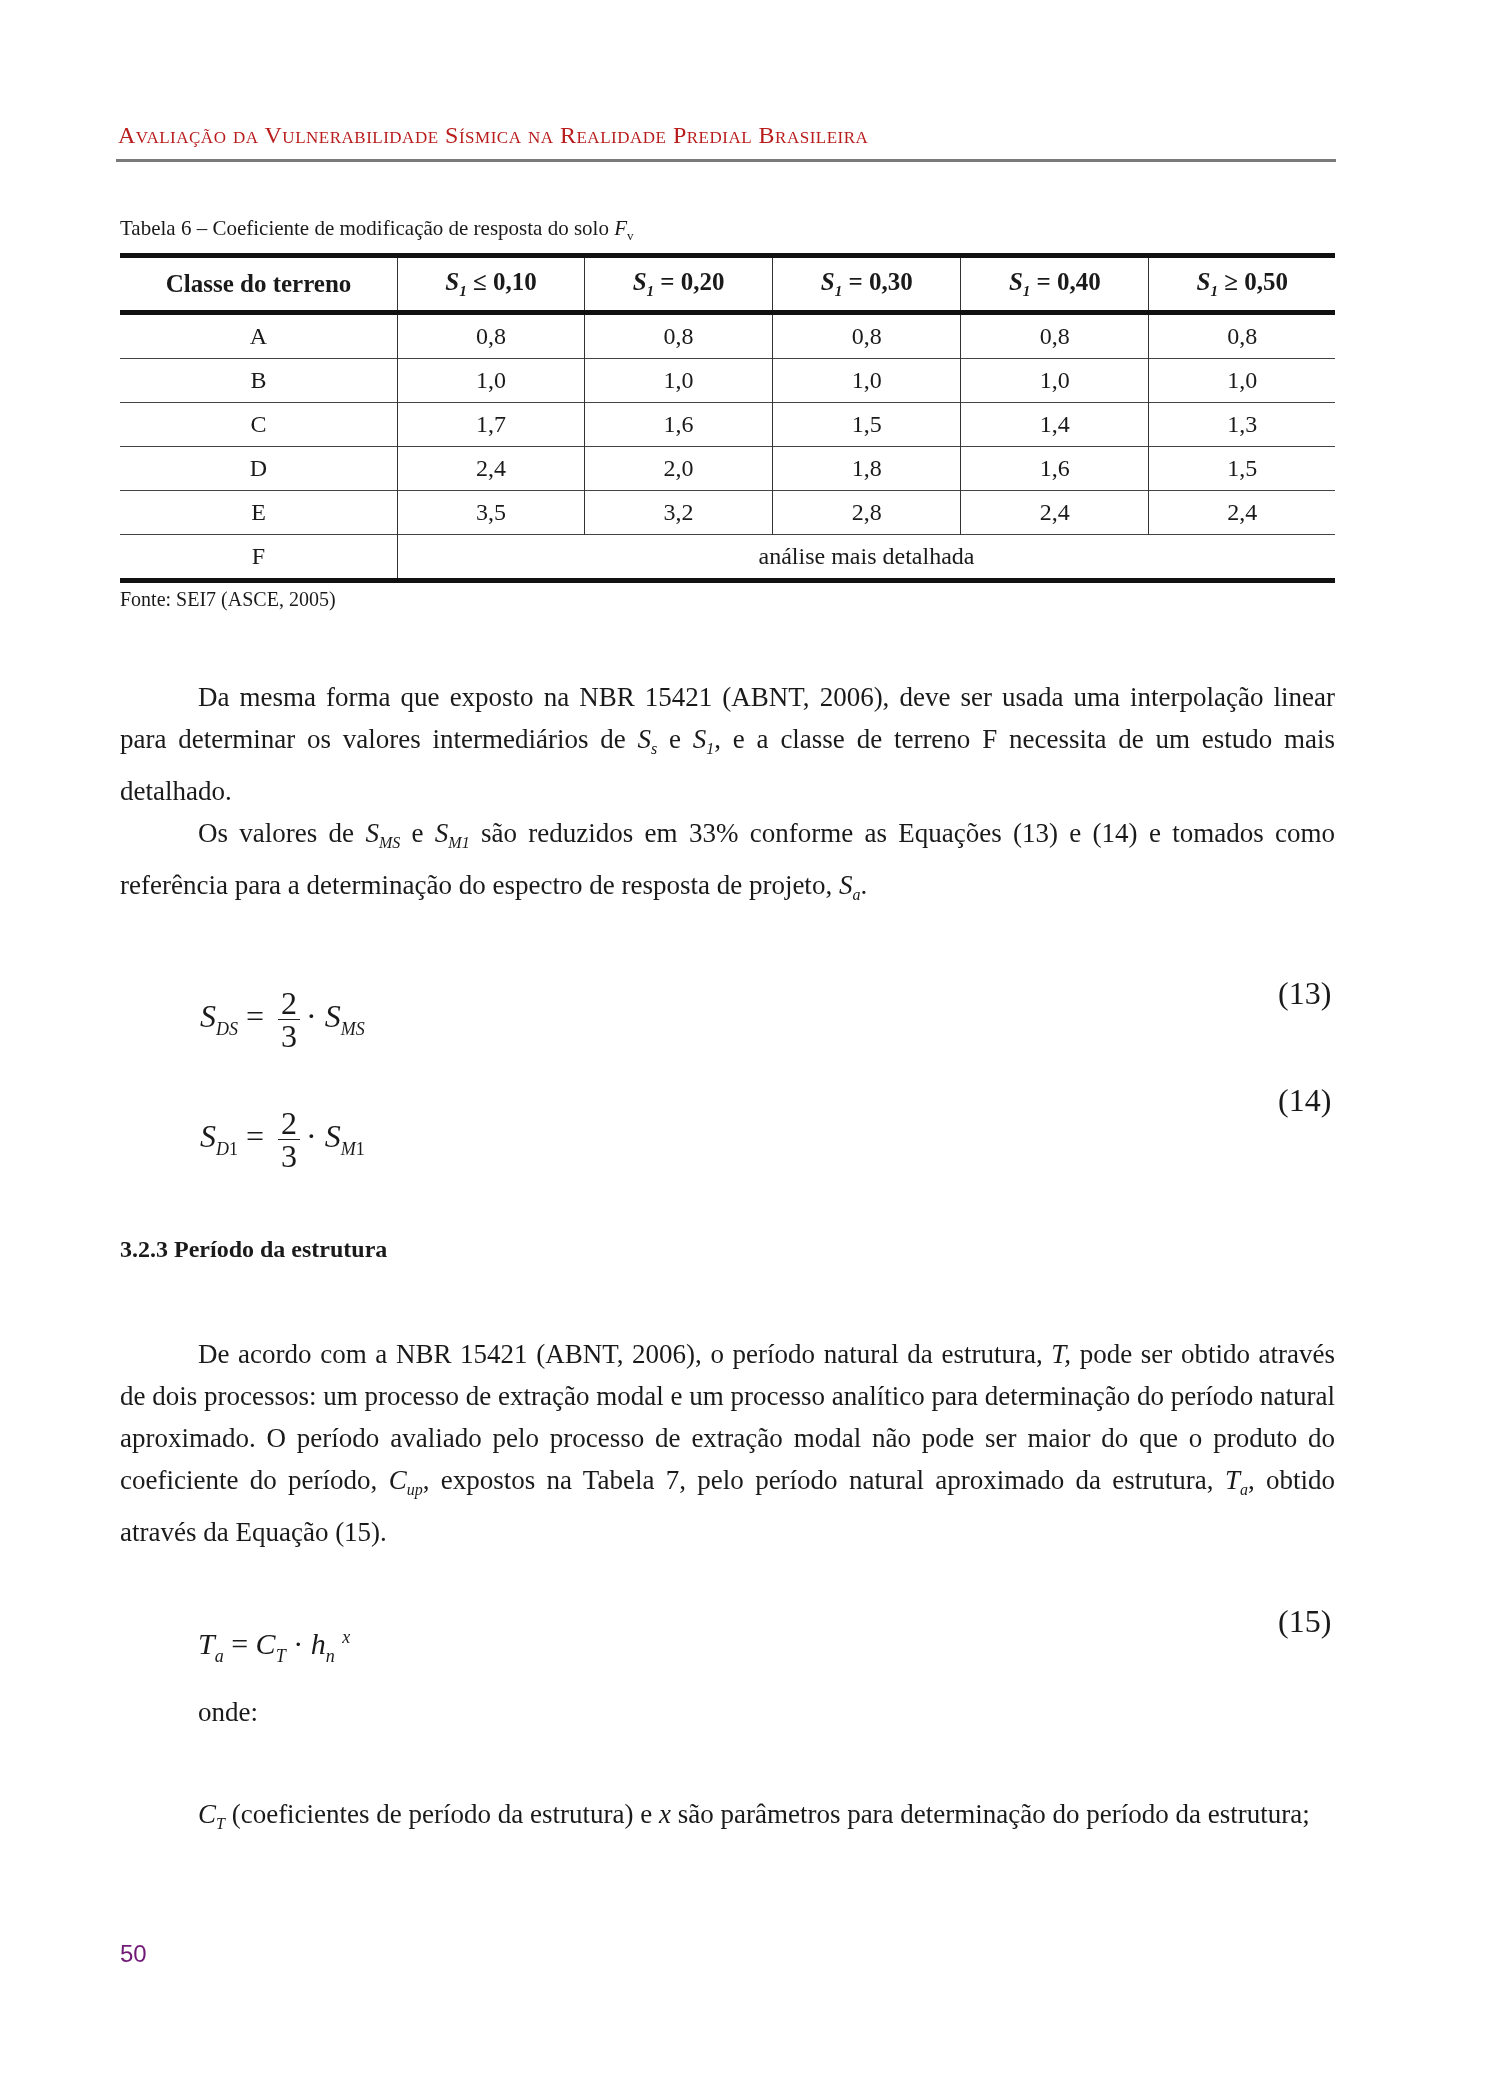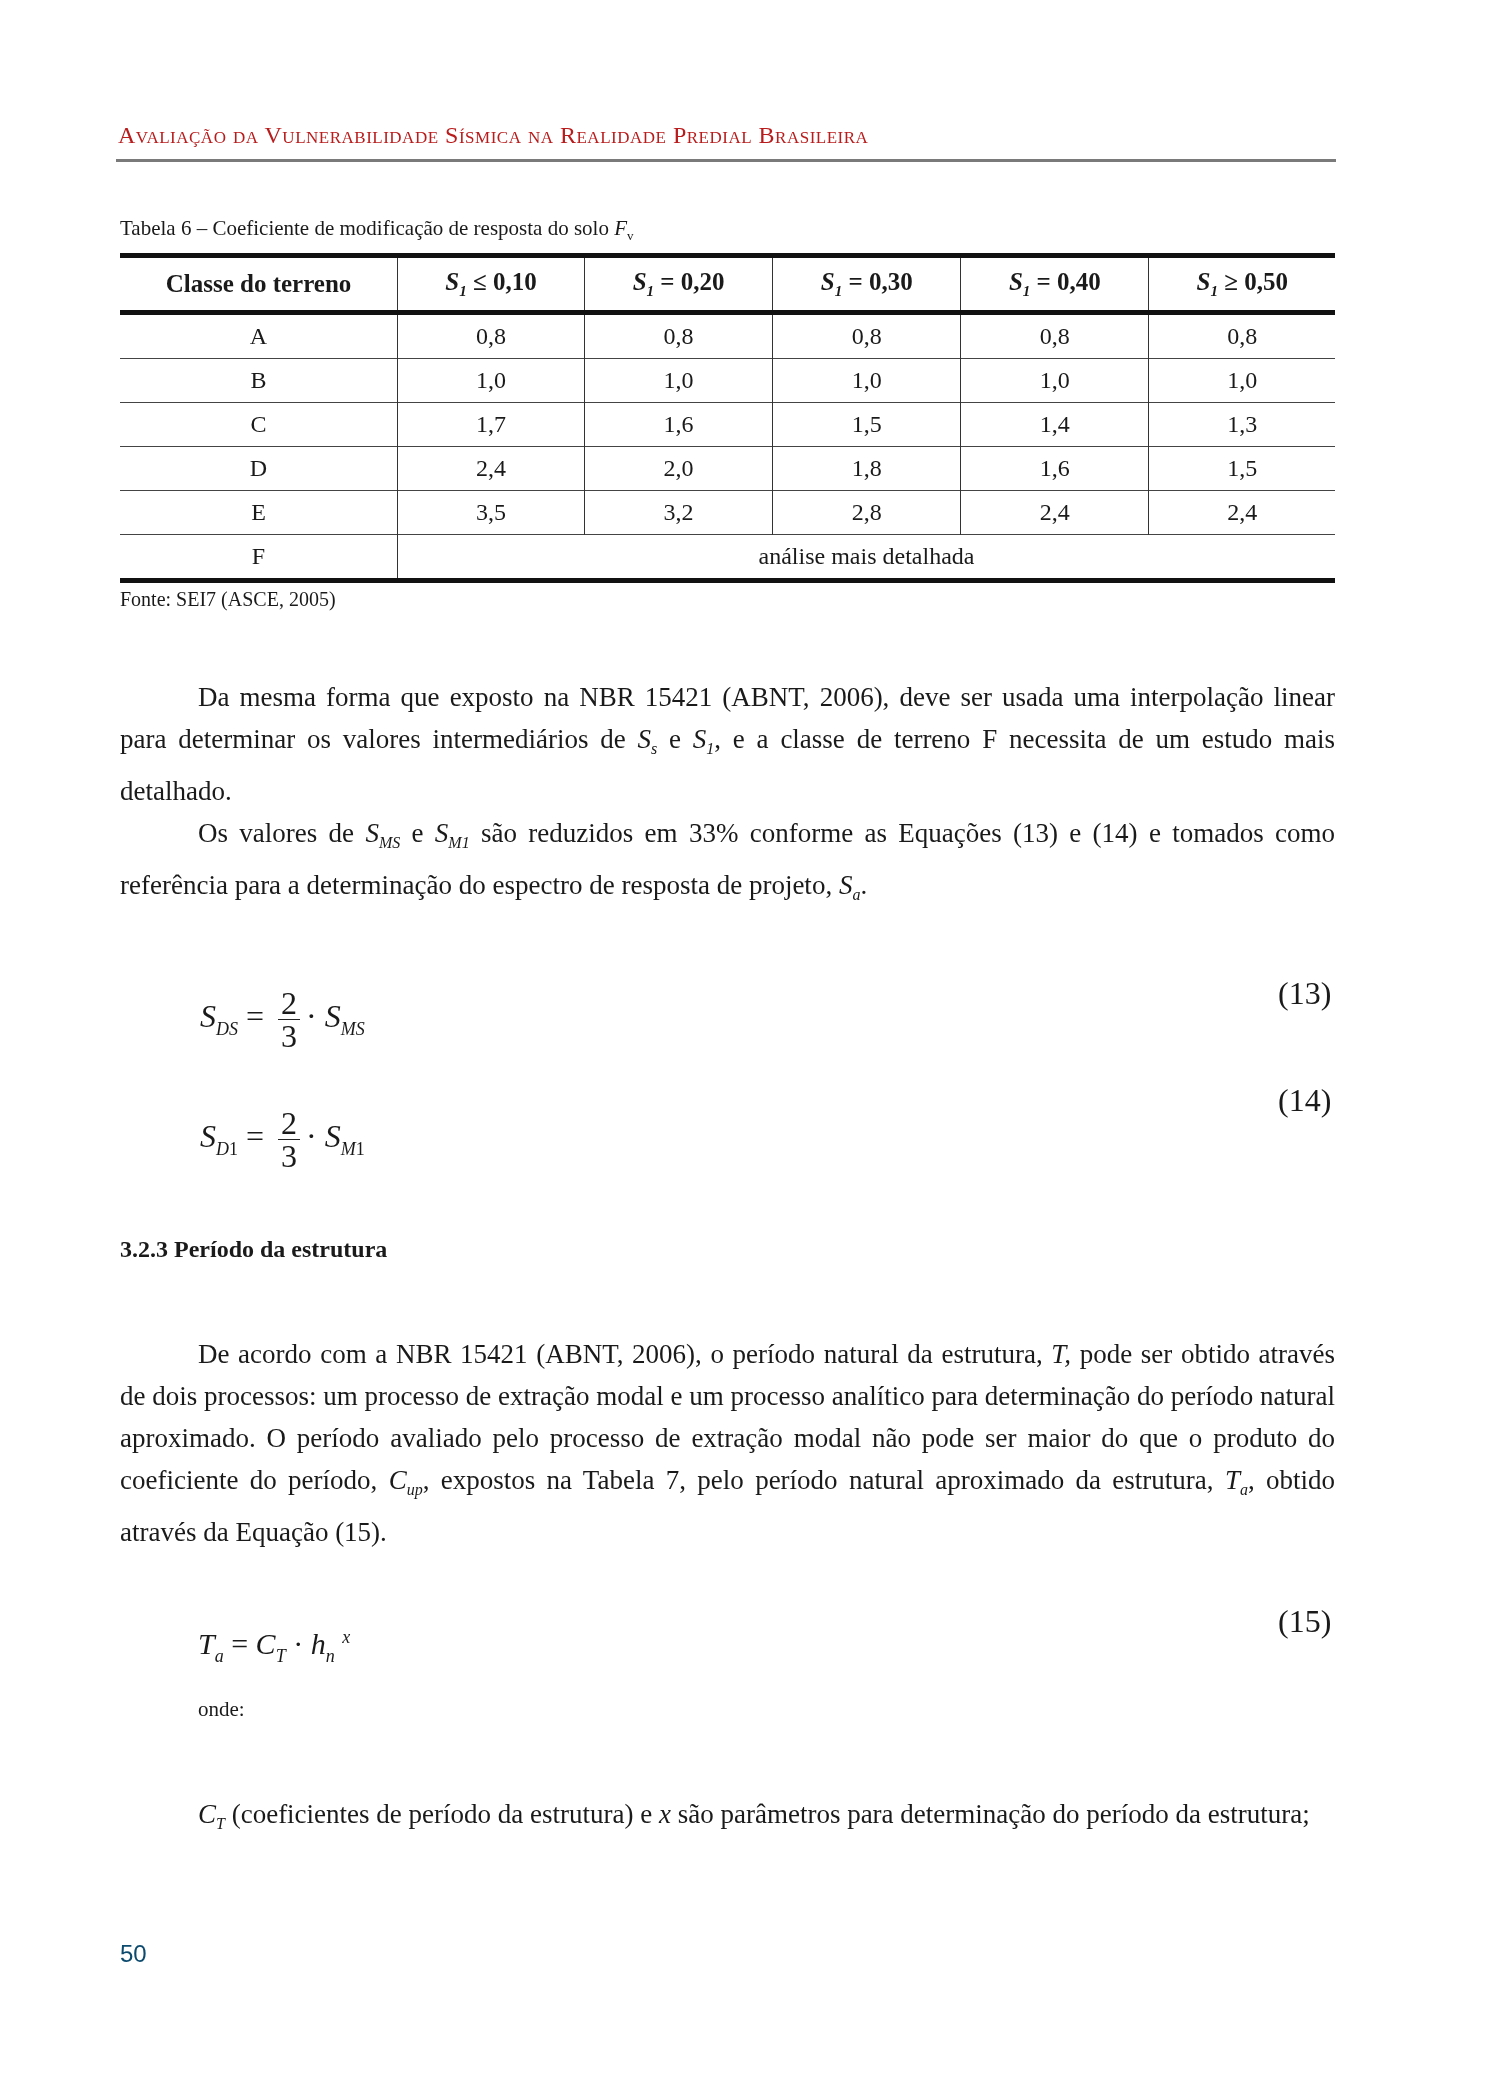--- a/index.html
+++ b/index.html
@@ -52,22 +52,22 @@
     display: inline-block; vertical-align: middle; text-align: center;
     margin: 0 6px;
   }
   .frac span { display: block; line-height: 32px; }
   .frac .num { border-bottom: 1.5px solid #222; padding: 0 3px; }
   .sub-small { font-size: 18px; font-style: italic; vertical-align: -8px; }
   .sub-up { font-size: 18px; font-style: normal; vertical-align: -8px; }
   .eqnum { font-size: 32px; }
 
   .heading { left: 120px; top: 1236px; font-size: 24px; font-weight: bold; }
-  .onde { left: 198px; top: 1697px; font-size: 21px; }
-  .page-num { left: 120px; top: 1940px; font-size: 24px; color: #0c4a6e; font-family: "Liberation Sans", sans-serif; }
+  .onde { left: 198px; top: 1697px; font-size: 27px; }
+  .page-num { left: 120px; top: 1940px; font-size: 24px; color: #701a75; font-family: "Liberation Sans", sans-serif; }
 </style>
 </head>
 <body>
 
 <div class="abs running-head">Avaliação da Vulnerabilidade Sísmica na Realidade Predial Brasileira</div>
 <div class="abs head-rule"></div>
 
 <div class="abs caption"><span>Tabela 6 – Coeficiente de modificação de resposta do solo </span><i>F</i><sub>v</sub></div>
 
 <table class="data">

